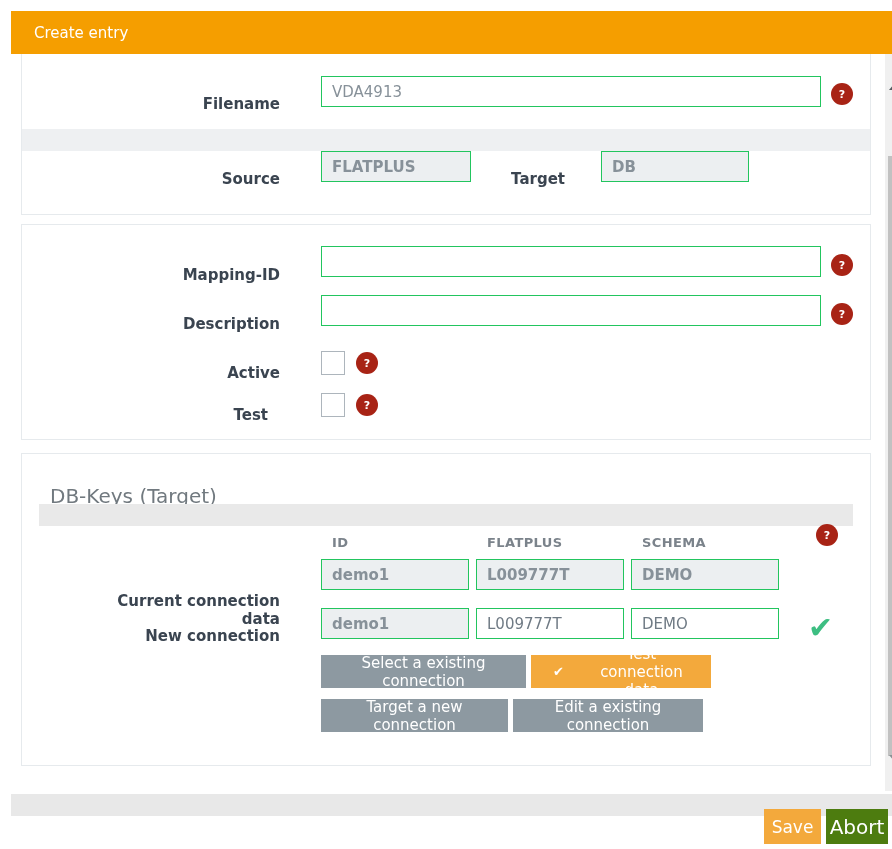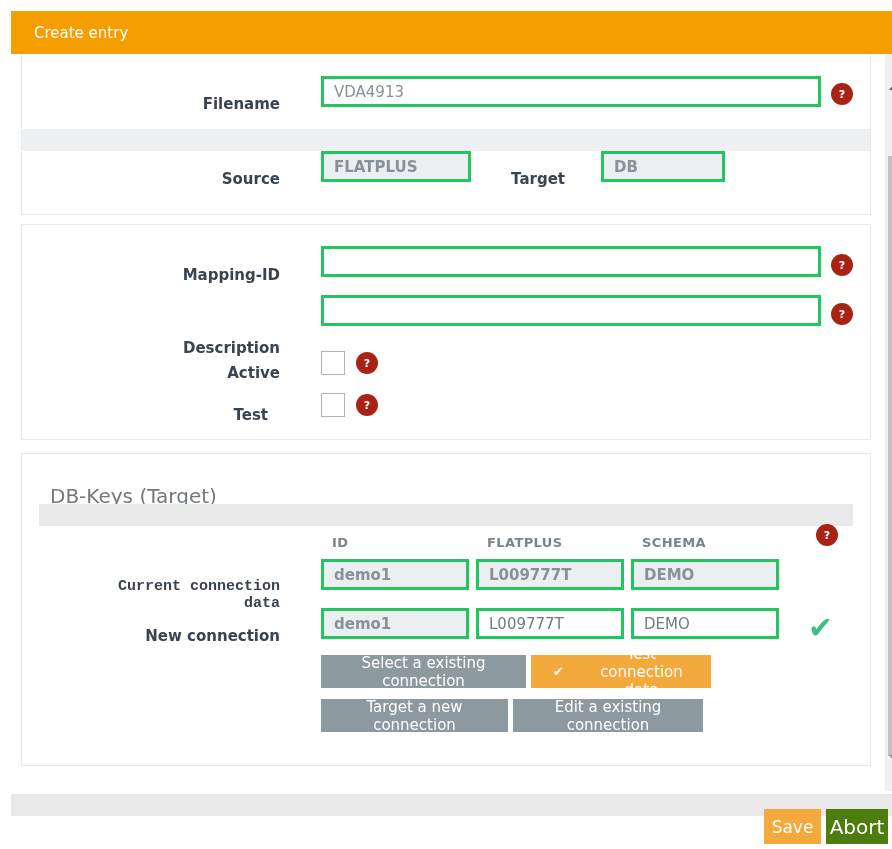--- a/index.html
+++ b/index.html
@@ -15,21 +15,21 @@
   .dlg-title { color:#fff; font-size:15px; }
   .tab-indicator { position:absolute; left:393px; top:43px; width:37px; height:5px; background:#4a5158; }
 
   
   .panel { position:absolute; left:10px; width:850px; background:#fff; border:1px solid #e6eaed; }
   .panel-1 { top:43px; height:161px; border-top:none; }
   .panel-2 { top:213px; height:216px; }
   .panel-3 { top:442px; height:313px; }
 
   .flabel { position:absolute; font-size:15px; font-weight:bold; color:#3a4450; text-align:right; }
-  .tinput { position:absolute; height:31px; border:3px solid #22c55e; background:#fff;
+  .tinput { position:absolute; height:31px; border:1px solid #22c55e; background:#fff;
     font-family:inherit; font-size:15px; color:#879199; padding:0 10px; outline:none; }
   .tinput.ro { background:#eceff1;font-weight:bold; }
   .divider { position:absolute; height:1px; background:#eef0f2; }
 
   .help { position:absolute; width:15px; height:15px; border-radius:50%; background:#a82315;
     color:#fff; font-size:11px; font-weight:bold; display:flex; align-items:center;
     justify-content:center; line-height:1; cursor:pointer; }
 
   .cbox { position:absolute; width:18px; height:18px; border:1px solid #adb5bc; background:#fff;
     appearance:none; -webkit-appearance:none; cursor:pointer; }
@@ -71,49 +71,49 @@
 <div class="panel panel-1"></div>
 <label class="flabel" style="left:80px; top:73px; width:200px;">Filename</label>
 <input class="tinput" style="left: 310px; top: 65px; width: 500px;" type="text" value="VDA4913">
 <span class="help" style="left:820px; top:72px;">?</span>
 
 <div class="divider" style="left:11px; top:118px; width:848px;"></div>
 
 <label class="flabel" style="left:80px; top:148px; width:200px;">Source</label>
 <input class="tinput ro" style="left: 310px; top: 140px; width: 150px;" type="text" readonly="" value="FLATPLUS">
 <label class="flabel" style="left:465px; top:148px; width:100px;">Target</label>
-<input class="tinput ro" style="left: 590px; top: 140px; width: 124px;" type="text" readonly="" value="DB">
+<input class="tinput ro" style="left: 590px; top: 140px; width: 148px;" type="text" readonly="" value="DB">
 
 <div class="panel panel-2"></div>
 <label class="flabel" style="left:80px; top:244px; width:200px;">Mapping-ID</label>
 <input class="tinput" style="left: 310px; top: 235px; width: 500px;" type="text" value="">
 <span class="help" style="left:820px; top:243px;">?</span>
 
-<label class="flabel" style="left:80px; top:293px; width:200px;margin-top:24px;">Description</label>
+<label class="flabel" style="left:80px; top:293px; width:200px;">Description</label>
 <input class="tinput" style="left: 310px; top: 284px; width: 500px;" type="text" value="">
 <span class="help" style="left:820px; top:292px;">?</span>
 
 <label class="flabel" style="left:80px; top:342px; width:200px;">Active</label>
 <input class="cbox" style="left: 310px; top: 340px;" type="checkbox">
 <span class="help" style="left:345px; top:341px;">?</span>
 
 <label class="flabel" style="left:68px; top:384px; width:200px;">Test</label>
 <input class="cbox" style="left: 310px; top: 382px;" type="checkbox">
 <span class="help" style="left:345px; top:383px;">?</span>
 
 <div class="panel panel-3"></div>
 <div class="section-heading">DB-Keys (Target)</div>
 <div class="divider" style="left:28px; top:493px; width:814px; background:#e9e9e9;"></div>
 
 <span class="colhead" style="left:310px;">ID</span>
 <span class="colhead" style="left:465px;">FLATPLUS</span>
 <span class="colhead" style="left:620px;">SCHEMA</span>
 <span class="help" style="left:805px; top:513px;">?</span>
 
-<label class="flabel" style="left:60px; top:556px; width:220px;font-family:Liberation Mono, monospace;">Current connection data</label>
+<label class="flabel" style="left:60px; top:570px; width:220px;">Current connection data</label>
 <input class="tinput ro" style="left: 310px; top: 548px; width: 148px;" type="text" readonly="" value="demo1">
 <input class="tinput ro" style="left: 465px; top: 548px; width: 148px;" type="text" readonly="" value="L009777T">
 <input class="tinput ro" style="left: 620px; top: 548px; width: 148px;" type="text" readonly="" value="DEMO">
 
 <label class="flabel" style="left:60px; top:605px; width:220px;">New connection</label>
 <input class="tinput ro" style="left: 310px; top: 597px; width: 148px;" type="text" readonly="" value="demo1">
 <input class="tinput" style="left: 465px; top: 597px; width: 148px; color: rgb(111, 122, 132);" type="text" value="L009777T">
 <input class="tinput" style="left: 620px; top: 597px; width: 148px; color: rgb(111, 122, 132);" type="text" value="DEMO">
 <span class="big-check">✔</span>
 

